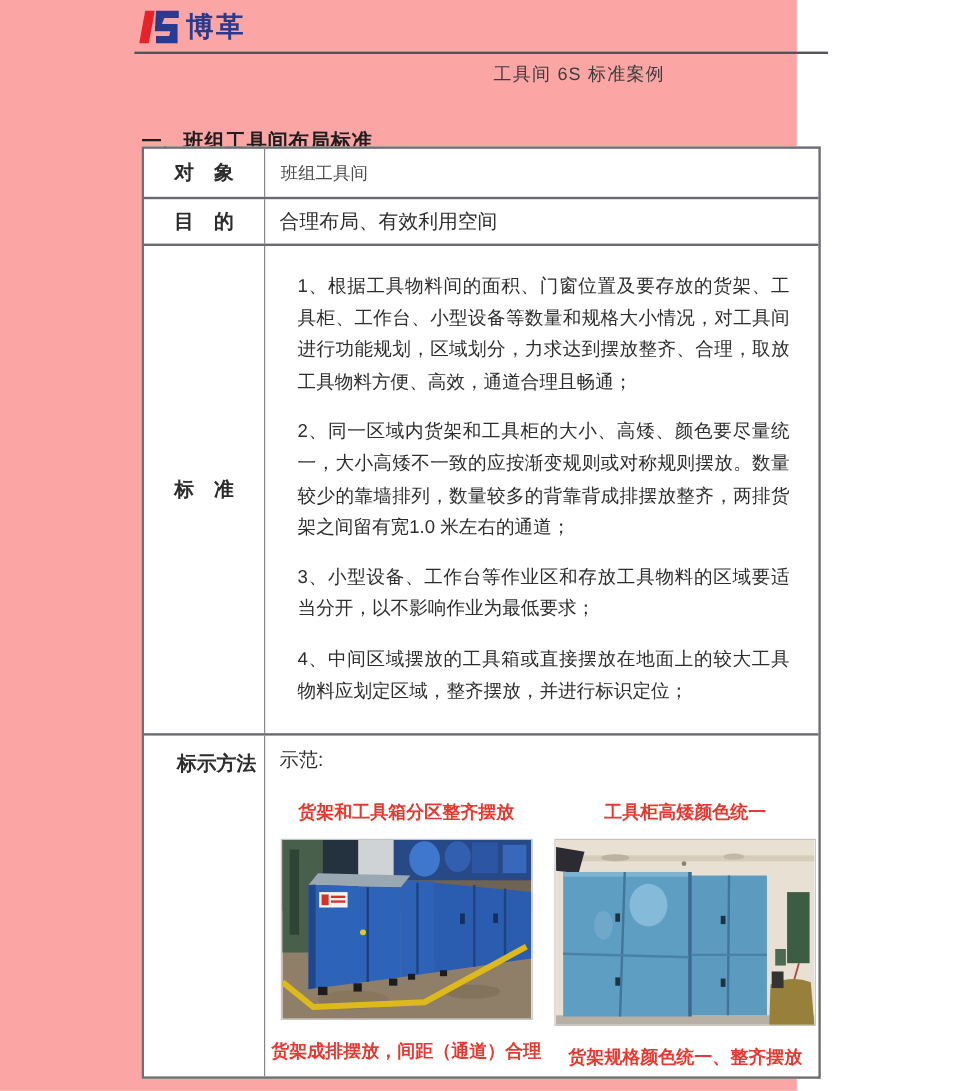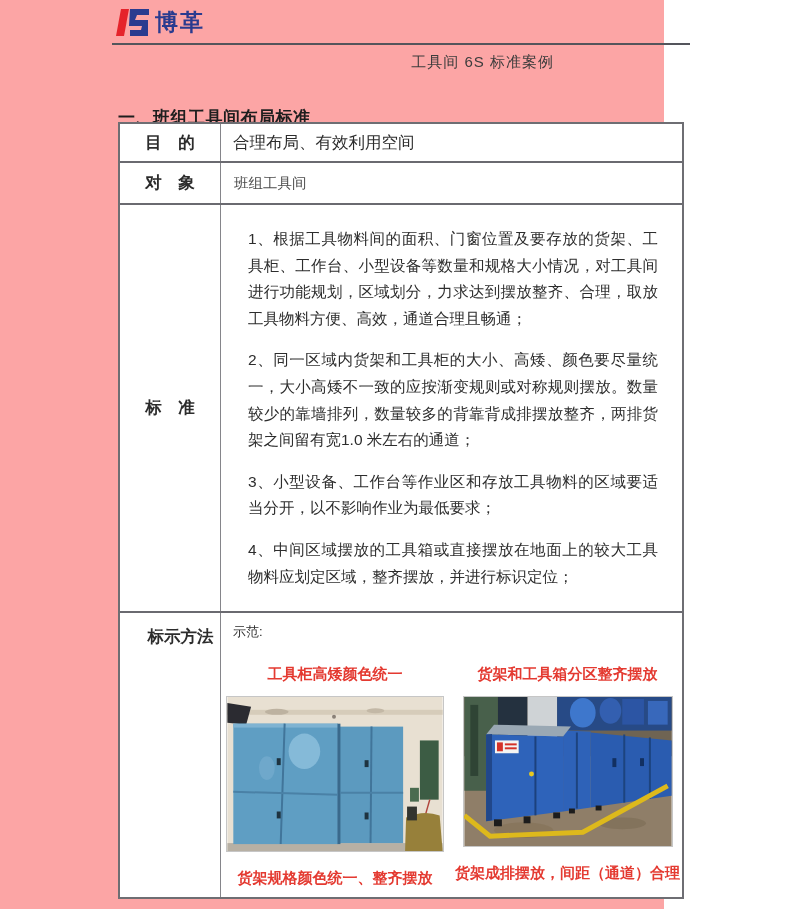--- a/index.html
+++ b/index.html
@@ -67,21 +67,21 @@
     font-size:14.5px; color:#4c4c4c;
   }
   .standards {
     padding:6px 9px 0 12px;
     font-size:15.5px; line-height:26.6px;
     text-align:justify; color:#2d2d2d;
   }
   .standards p { margin:15px; }
 
   .method-cell { position:relative; }
-  .demo-label { margin:10px 0 17px 12px; font-size:13px; color:#2d2d2d; }
+  .demo-label { margin:10px 0 17px 12px; font-size:16px; color:#2d2d2d; }
   .photos-row { display:flex; margin-top:24px; padding-left:5px; gap:11px; align-items:flex-start; }
   .photo-block { display:flex; flex-direction:column; align-items:center; }
   .photo-caption {
     color:var(--caption-red,#e43a31);
     font-size:15px; font-weight:bold; white-space:nowrap;
   }
   .photo-caption.top { margin-bottom:12px; }
   .photo-caption.bottom { margin-top:17px; }
   .photo-svg { display:block; border:1px solid #c6c6c6; background:#fff; }
 </style>
@@ -97,85 +97,46 @@
     </svg>
     <span class="logo-text">博革</span>
   </div>
   <span class="doc-tag">工具间 6S 标准案例</span>
   <div class="header-rule"></div>
 
   <h1 class="section-title">一、班组工具间布局标准</h1>
 
   <div class="spec-table">
 
+    <div class="t-row row-object">
+      <div class="t-label">对　象</div>
+      <div class="t-content object-value">班组工具间</div>
+    </div>
+
     <div class="t-row row-purpose">
       <div class="t-label">目　的</div>
       <div class="t-content purpose-value">合理布局、有效利用空间</div>
-    </div>
-
-    <div class="t-row row-object">
-      <div class="t-label">对　象</div>
-      <div class="t-content object-value">班组工具间</div>
     </div>
 
     <div class="t-row row-standard">
       <div class="t-label">标　准</div>
       <div class="t-content standards">
         <p>1、根据工具物料间的面积、门窗位置及要存放的货架、工具柜、工作台、小型设备等数量和规格大小情况，对工具间进行功能规划，区域划分，力求达到摆放整齐、合理，取放工具物料方便、高效，通道合理且畅通；</p>
         <p>2、同一区域内货架和工具柜的大小、高矮、颜色要尽量统一，大小高矮不一致的应按渐变规则或对称规则摆放。数量较少的靠墙排列，数量较多的背靠背成排摆放整齐，两排货架之间留有宽1.0 米左右的通道；</p>
         <p>3、小型设备、工作台等作业区和存放工具物料的区域要适当分开，以不影响作业为最低要求；</p>
         <p>4、中间区域摆放的工具箱或直接摆放在地面上的较大工具物料应划定区域，整齐摆放，并进行标识定位；</p>
       </div>
     </div>
 
     <div class="t-row row-method">
       <div class="t-label top-align">标示方法</div>
       <div class="t-content method-cell">
         <div class="demo-label">示范:</div>
 
         <div class="photos-row">
-
-          <figure class="photo-block">
-            <figcaption class="photo-caption top">工具柜高矮颜色统一</figcaption>
-            <svg class="photo-svg" width="218" height="156" viewBox="0 0 218 156">
-              <g>
-                <rect width="218" height="156" fill="#e8e0d2"></rect>
-                <rect y="148" width="218" height="8" fill="#b7b0a4"></rect>
-                <rect x="0" y="13" width="218" height="5" fill="#d6ccba"></rect>
-                <ellipse cx="50" cy="15" rx="12" ry="3" fill="#bdb2a0"></ellipse>
-                <ellipse cx="150" cy="14" rx="9" ry="2.5" fill="#c3b8a6"></ellipse>
-                <circle cx="108" cy="20" r="2" fill="#8a8178"></circle>
-                <polygon points="0,6 24,10 19,28 0,26" fill="#2b2b31"></polygon>
-              </g>
-              <g>
-                <rect x="6" y="27" width="106" height="122" fill="#5f9ec3"></rect>
-                <rect x="114" y="30" width="64" height="118" fill="#5c9abf"></rect>
-                <rect x="6" y="27" width="106" height="4" fill="#7fb3d2"></rect>
-                <ellipse cx="78" cy="55" rx="16" ry="18" fill="#8ec1dd" opacity="0.8"></ellipse>
-                <ellipse cx="40" cy="72" rx="8" ry="12" fill="#79afd0" opacity="0.6"></ellipse>
-                <line x1="58" y1="27" x2="54" y2="149" stroke="#41759a" stroke-width="2"></line>
-                <line x1="113" y1="27" x2="113" y2="149" stroke="#3a698c" stroke-width="3"></line>
-                <line x1="146" y1="30" x2="145" y2="148" stroke="#41759a" stroke-width="2"></line>
-                <line x1="6" y1="96" x2="112" y2="99" stroke="#4a81a6" stroke-width="2"></line>
-                <line x1="114" y1="97" x2="178" y2="97" stroke="#4a81a6" stroke-width="2"></line>
-                <rect x="50" y="62" width="4" height="7" fill="#1e3340"></rect>
-                <rect x="139" y="64" width="4" height="7" fill="#1e3340"></rect>
-                <rect x="50" y="116" width="4" height="7" fill="#1e3340"></rect>
-                <rect x="139" y="117" width="4" height="7" fill="#1e3340"></rect>
-              </g>
-              <g>
-                <rect x="195" y="44" width="19" height="60" fill="#3c5c44"></rect>
-                <line x1="205" y1="104" x2="199" y2="125" stroke="#b0453c" stroke-width="1.5"></line>
-                <rect x="185" y="92" width="9" height="14" fill="#4a6b4f"></rect>
-                <path d="M181,122 q18,-8 34,-2 l3,36 -38,0 z" fill="#97803a"></path>
-                <rect x="182" y="111" width="10" height="14" fill="#33342f"></rect>
-              </g>
-            </svg>
-            <figcaption class="photo-caption bottom">货架规格颜色统一、整齐摆放</figcaption>
-          </figure>
 
           <figure class="photo-block">
             <figcaption class="photo-caption top">货架和工具箱分区整齐摆放</figcaption>
             <svg class="photo-svg" width="210" height="151" viewBox="0 0 210 151">
               <g>
                 <rect width="210" height="151" fill="#8f7e68"></rect>
                 <rect x="0" y="0" width="210" height="60" fill="#6f6453"></rect>
                 <ellipse cx="60" cy="135" rx="30" ry="8" fill="#837257" opacity="0.6"></ellipse>
                 <ellipse cx="160" cy="128" rx="24" ry="6" fill="#7c6c55" opacity="0.6"></ellipse>
                 <rect x="0" y="0" width="34" height="95" fill="#48604b"></rect>
@@ -211,18 +172,57 @@
                 <rect x="106" y="113" width="6" height="5" fill="#1c1c1c"></rect>
                 <rect x="133" y="110" width="6" height="5" fill="#1c1c1c"></rect>
               </g>
               <g>
                 <polyline points="0,120 26,141 120,137 206,90" fill="none" stroke="#ddb91c" stroke-width="5"></polyline>
               </g>
             </svg>
             <figcaption class="photo-caption bottom">货架成排摆放，间距（通道）合理</figcaption>
           </figure>
 
+          <figure class="photo-block">
+            <figcaption class="photo-caption top">工具柜高矮颜色统一</figcaption>
+            <svg class="photo-svg" width="218" height="156" viewBox="0 0 218 156">
+              <g>
+                <rect width="218" height="156" fill="#e8e0d2"></rect>
+                <rect y="148" width="218" height="8" fill="#b7b0a4"></rect>
+                <rect x="0" y="13" width="218" height="5" fill="#d6ccba"></rect>
+                <ellipse cx="50" cy="15" rx="12" ry="3" fill="#bdb2a0"></ellipse>
+                <ellipse cx="150" cy="14" rx="9" ry="2.5" fill="#c3b8a6"></ellipse>
+                <circle cx="108" cy="20" r="2" fill="#8a8178"></circle>
+                <polygon points="0,6 24,10 19,28 0,26" fill="#2b2b31"></polygon>
+              </g>
+              <g>
+                <rect x="6" y="27" width="106" height="122" fill="#5f9ec3"></rect>
+                <rect x="114" y="30" width="64" height="118" fill="#5c9abf"></rect>
+                <rect x="6" y="27" width="106" height="4" fill="#7fb3d2"></rect>
+                <ellipse cx="78" cy="55" rx="16" ry="18" fill="#8ec1dd" opacity="0.8"></ellipse>
+                <ellipse cx="40" cy="72" rx="8" ry="12" fill="#79afd0" opacity="0.6"></ellipse>
+                <line x1="58" y1="27" x2="54" y2="149" stroke="#41759a" stroke-width="2"></line>
+                <line x1="113" y1="27" x2="113" y2="149" stroke="#3a698c" stroke-width="3"></line>
+                <line x1="146" y1="30" x2="145" y2="148" stroke="#41759a" stroke-width="2"></line>
+                <line x1="6" y1="96" x2="112" y2="99" stroke="#4a81a6" stroke-width="2"></line>
+                <line x1="114" y1="97" x2="178" y2="97" stroke="#4a81a6" stroke-width="2"></line>
+                <rect x="50" y="62" width="4" height="7" fill="#1e3340"></rect>
+                <rect x="139" y="64" width="4" height="7" fill="#1e3340"></rect>
+                <rect x="50" y="116" width="4" height="7" fill="#1e3340"></rect>
+                <rect x="139" y="117" width="4" height="7" fill="#1e3340"></rect>
+              </g>
+              <g>
+                <rect x="195" y="44" width="19" height="60" fill="#3c5c44"></rect>
+                <line x1="205" y1="104" x2="199" y2="125" stroke="#b0453c" stroke-width="1.5"></line>
+                <rect x="185" y="92" width="9" height="14" fill="#4a6b4f"></rect>
+                <path d="M181,122 q18,-8 34,-2 l3,36 -38,0 z" fill="#97803a"></path>
+                <rect x="182" y="111" width="10" height="14" fill="#33342f"></rect>
+              </g>
+            </svg>
+            <figcaption class="photo-caption bottom">货架规格颜色统一、整齐摆放</figcaption>
+          </figure>
+
         </div>
       </div>
     </div>
 
   </div>
 </div>
 
 </body></html>

